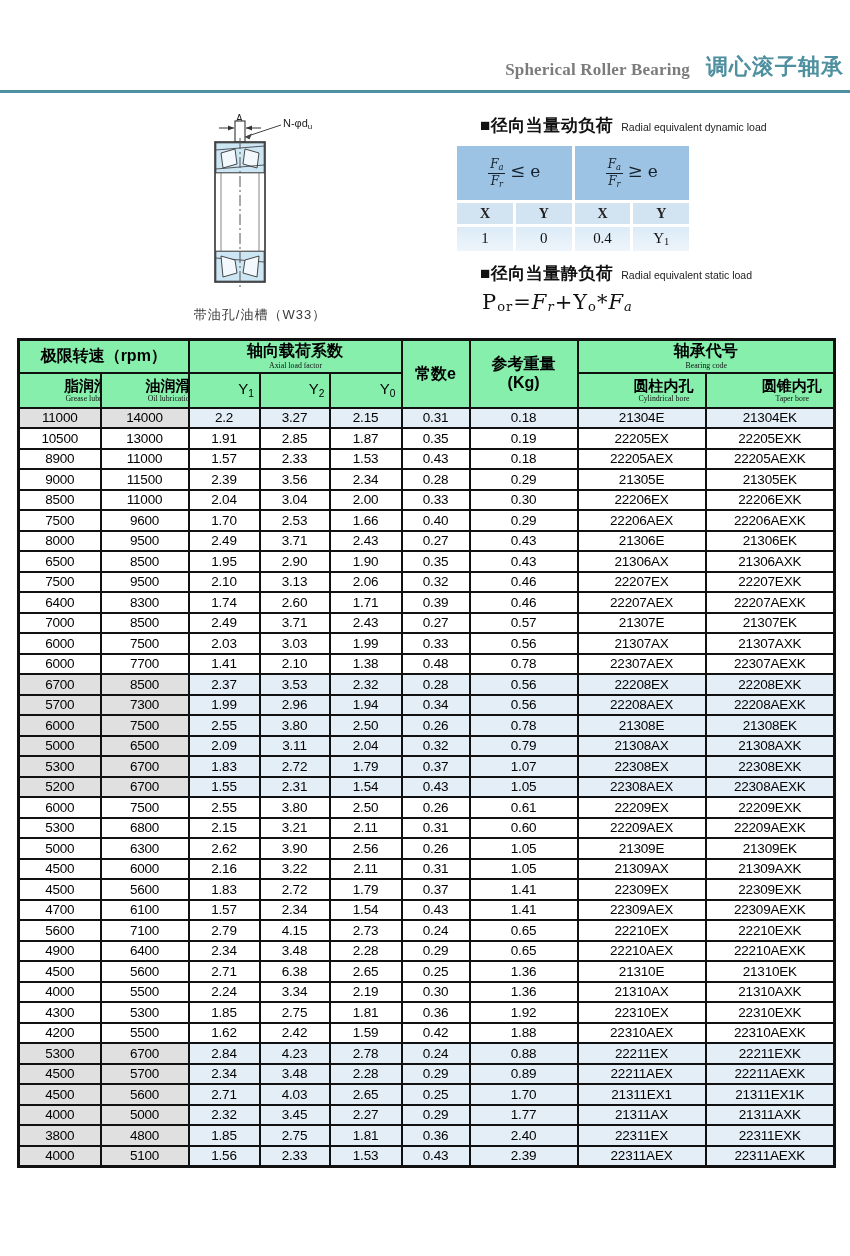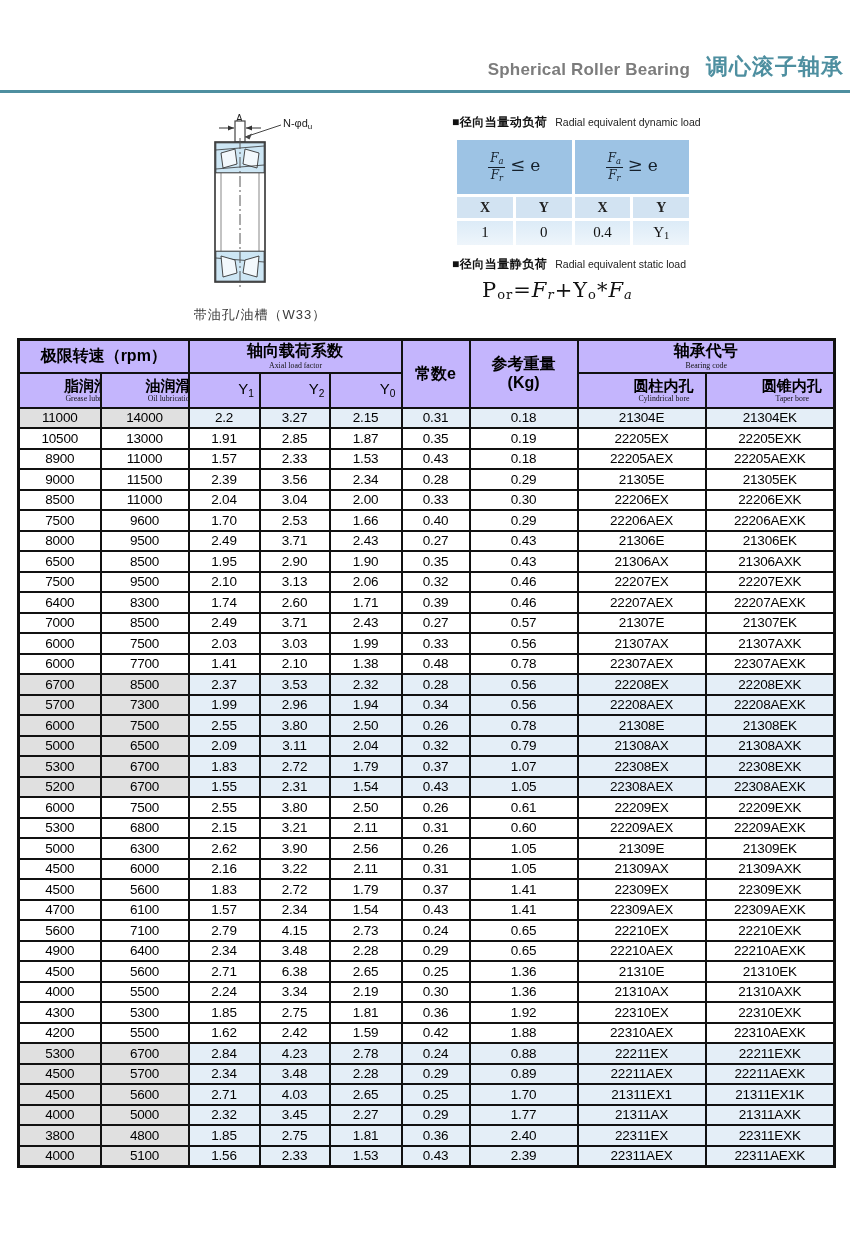--- a/index.html
+++ b/index.html
@@ -7,20 +7,21 @@
   body {
     width:850px; height:1256px; position:relative;
     font-family:"Liberation Sans", sans-serif; color:#1a1a1a;
     overflow:hidden;
   }
   
   .page-header {
     position:absolute; top:0; left:0; width:850px; height:92px;
     display:flex; align-items:flex-end; justify-content:flex-end;
     padding:0 6px 14px 0;
+    font-family:Liberation Serif, serif;
   }
   .title-en {
     font-size:17px; font-weight:bold; color:#7c7c7c;
     letter-spacing:0.2px; margin-right:16px; line-height:1;
   }
   .title-zh {
     font-size:22px; font-weight:bold; color:#4e8fa0; line-height:1;
     letter-spacing:1px;
   }
   .header-rule {
@@ -30,21 +31,21 @@
   
   .diagram { position:absolute; top:112px; left:140px; width:240px; }
   .diagram svg { display:block; margin:0 auto; }
   .diagram-caption {
     text-align:center; font-size:13px; color:#3a3a3a; margin-top:8px;
     letter-spacing:1px;
   }
   
   .formulas { position:absolute; top:114px; left:452px; width:392px; }
   .f-heading { display:flex; align-items:baseline; white-space:nowrap; }
-  .f-heading .zh { font-size:12px; font-weight:bold; color:#111; letter-spacing:0.5px; }
+  .f-heading .zh { font-size:17px; font-weight:bold; color:#111; letter-spacing:0.5px;margin-left:28px; }
   .f-heading .en { font-size:10.5px; color:#222; margin-left:8px;
                    font-family:Liberation Sans, sans-serif; }
   .formula {
     font-family:"DejaVu Serif", serif; font-size:21px; color:#111;
     margin:5px 0 6px 30px; letter-spacing:1px;
   }
   .f-n { font-family:"DejaVu Serif", serif; }
   .f-s { font-size:0.62em; vertical-align:-0.18em; }
   .f-i { font-family:"DejaVu Serif", serif; font-style:italic; }
   .f-is { font-family:"DejaVu Serif", serif; font-style:italic; font-size:0.62em; vertical-align:-0.18em; }
@@ -80,21 +81,21 @@
   }
   table.spec th, table.spec td {
     border:2px solid #111; text-align:center; vertical-align:middle;
     overflow:hidden; white-space:nowrap;
   }
   table.spec { border:3px solid #111; }
   th .zh { display:block; font-size:15px; font-weight:bold; color:#000; line-height:1.15; }
   th .zh.big { font-size:16px; }
   th .en { display:block; font-size:8.5px; font-weight:normal; color:#111;
            font-family:"Liberation Serif", serif; line-height:1.1; transform:scale(0.92); }
-  th { background:#c4b5fd; padding:1px 0; }
+  th { background:#86efac; padding:1px 0; }
   tr.h1 th { height:33px; }
   tr.h2 th { height:35px;padding-left:44px; }
   td { height:20.5px; font-size:13.5px; color:#000; letter-spacing:-0.2px; padding:0; }
   tr.hl td { background:#e4eef7; }
   tr.hl td:nth-child(1), tr.hl td:nth-child(2) { background:#e0e0e0; }
   sub.y { font-size:0.68em; vertical-align:-0.25em; }
 </style>
 </head>
 <body>
 

